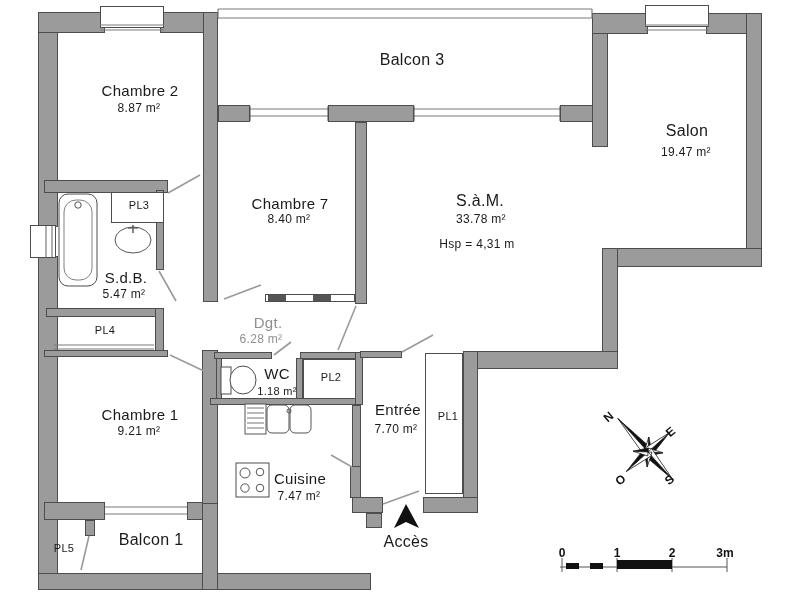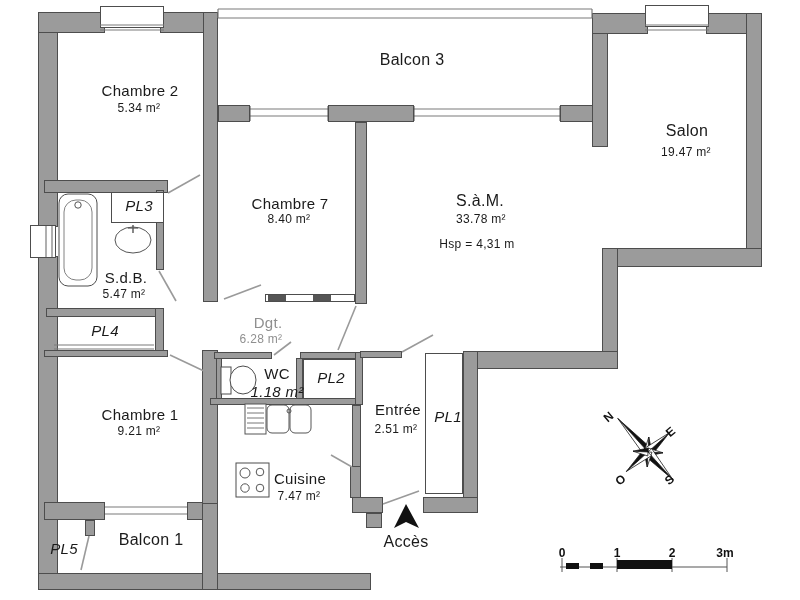--- a/index.html
+++ b/index.html
@@ -5,21 +5,21 @@
   html,body{margin:0;padding:0;background:#fff;}
   .plan{position:relative;width:800px;height:600px;background:#ffffff;overflow:hidden;
         font-family:"Liberation Sans",sans-serif;}
   .w{position:absolute;background:#9b9b9b;border:1px solid #4d4d4d;box-sizing:border-box;z-index:1;}
   .box{position:absolute;background:#fff;border:1px solid #4d4d4d;box-sizing:border-box;z-index:2;}
   .blk{position:absolute;background:#555;z-index:3;}
   .hollow{position:absolute;background:#fff;border:1px solid #4d4d4d;box-sizing:border-box;z-index:2;}
   svg.overlay{position:absolute;left:0;top:0;z-index:4;pointer-events:none;}
   .lbl{position:absolute;transform:translate(-50%,-50%);white-space:nowrap;color:#1a1a1a;
        z-index:5;text-align:center;letter-spacing:.3px;}
-  .fs16{font-size:16px;} .fs15{font-size:15px;} .fs12{font-size:12px;} .fs11{font-size:15px;font-style:italic;}
+  .fs16{font-size:16px;} .fs15{font-size:15px;} .fs12{font-size:12px;} .fs11{font-size:11px;}
   .gray{color:#8f8f8f;}
 </style>
 </head>
 <body>
 
 <div class="plan">
 
   <div class="w" style="left:38px;top:12px;width:20px;height:215px"></div>
   <div class="w" style="left:38px;top:256px;width:20px;height:334px"></div>
   <div class="w" style="left:38px;top:12px;width:67px;height:21px"></div>
@@ -184,39 +184,39 @@
       <line x1="617" y1="558" x2="617" y2="572" stroke="#555"></line>
       <line x1="672" y1="558" x2="672" y2="572" stroke="#555"></line>
       <line x1="727" y1="558" x2="727" y2="572" stroke="#555"></line>
       <rect x="566" y="563" width="13" height="6" fill="#111"></rect>
       <rect x="590" y="563" width="13" height="6" fill="#111"></rect>
       <rect x="617" y="560" width="55" height="9" fill="#111"></rect>
     </g>
   </svg>
 
   <div class="lbl fs15" style="left:140px;top:90px">Chambre 2</div>
-  <div class="lbl fs12" style="left:139px;top:108px">5.34 m²</div>
+  <div class="lbl fs12" style="left:139px;top:108px">8.87 m²</div>
   <div class="lbl fs16" style="left:412px;top:60px">Balcon 3</div>
   <div class="lbl fs16" style="left:687px;top:131px">Salon</div>
   <div class="lbl fs12" style="left:686px;top:152px">19.47 m²</div>
   <div class="lbl fs15" style="left:290px;top:203px">Chambre 7</div>
   <div class="lbl fs12" style="left:289px;top:219px">8.40 m²</div>
   <div class="lbl fs16" style="left:480px;top:201px">S.à.M.</div>
   <div class="lbl fs12" style="left:481px;top:219px">33.78 m²</div>
   <div class="lbl fs12" style="left:477px;top:244px">Hsp =  4,31 m</div>
   <div class="lbl fs15" style="left:126px;top:277px">S.d.B.</div>
   <div class="lbl fs12" style="left:124px;top:294px">5.47 m²</div>
   <div class="lbl fs15 gray" style="left:268px;top:322px">Dgt.</div>
   <div class="lbl fs12 gray" style="left:261px;top:339px">6.28 m²</div>
   <div class="lbl fs15" style="left:140px;top:414px">Chambre 1</div>
   <div class="lbl fs12" style="left:139px;top:431px">9.21 m²</div>
   <div class="lbl fs15" style="left:277px;top:373px">WC</div>
   <div class="lbl fs11" style="left:277px;top:391px">1.18 m²</div>
   <div class="lbl fs15" style="left:398px;top:409px">Entrée</div>
-  <div class="lbl fs12" style="left:396px;top:429px">2.51 m²</div>
+  <div class="lbl fs12" style="left:396px;top:429px">7.70 m²</div>
   <div class="lbl fs15" style="left:300px;top:478px">Cuisine</div>
   <div class="lbl fs12" style="left:299px;top:496px">7.47 m²</div>
   <div class="lbl fs16" style="left:151px;top:540px">Balcon 1</div>
   <div class="lbl fs16" style="left:406px;top:542px">Accès</div>
   <div class="lbl fs11" style="left:448px;top:416px">PL1</div>
   <div class="lbl fs11" style="left:331px;top:377px">PL2</div>
   <div class="lbl fs11" style="left:139px;top:205px">PL3</div>
   <div class="lbl fs11" style="left:105px;top:330px">PL4</div>
   <div class="lbl fs11" style="left:64px;top:548px">PL5</div>
 </div>

